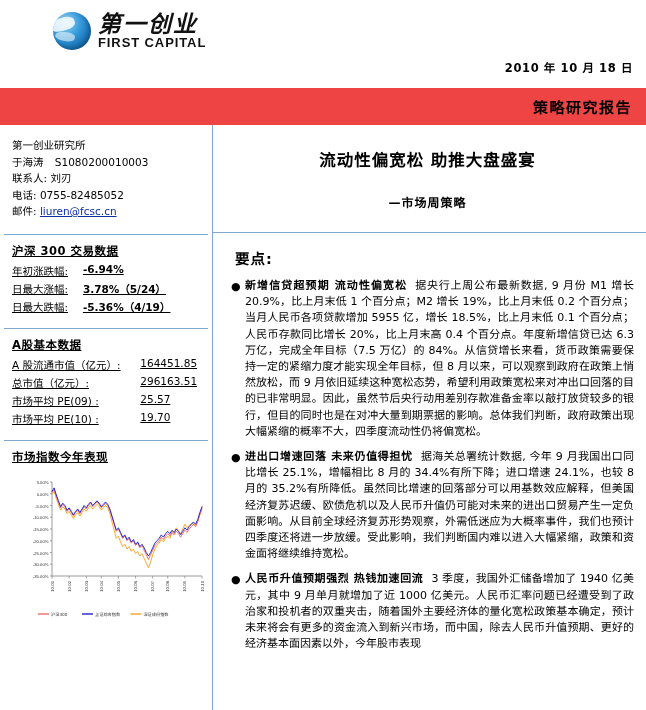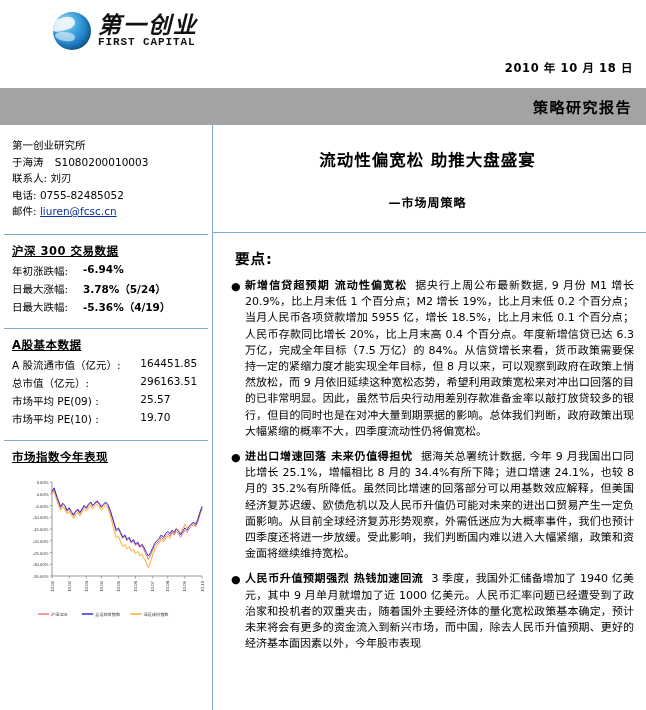--- a/index.html
+++ b/index.html
@@ -80,42 +80,42 @@
   }
   .logo-cn {
     font-family: "DejaVu Sans", "Liberation Sans", sans-serif;
     font-size: 23px;
     font-weight: bold;
     letter-spacing: 2px;
     color: #111111;
     font-style: italic;
   }
   .logo-en {
-    font-family: Liberation Mono, monospace;
-    font-size: 11px;
+    font-family: Liberation Sans, sans-serif;
+    font-size: 13px;
     font-weight: bold;
     letter-spacing: 0.9px;
     color: #111111;
     margin-top: 0;
   }
 
   .report-date {
     position: absolute;
     right: 13px;
     top: 59px;
     font-size: 11.5px;
     font-weight: bold;
     letter-spacing: 0.6px;
     font-family: "DejaVu Sans", "Liberation Sans", sans-serif;
   }
 
   
   .blue-band {
     height: 37px;
-    background: #a3a3a3;
+    background: #ef4444;
     position: relative;
   }
   .band-title {
     position: absolute;
     right: 14px;
     top: 8px;
     font-size: 15px;
     font-weight: bold;
     letter-spacing: 1.5px;
     color: #000;
@@ -169,20 +169,21 @@
 
   .kv-table {
     width: 100%;
     border-collapse: collapse;
     font-size: 10.5px;
     font-family: "DejaVu Sans", "Liberation Sans", sans-serif;
   }
   .kv-table td {
     padding: 1.5px 0 1.5px 0;
     vertical-align: top;
+    text-decoration: underline;
   }
   .kv-table td.k {
     padding-left: 8px;
     white-space: nowrap;
   }
   .kv-table td.v {
     text-align: left;
     padding-right: 14px;
     white-space: nowrap;
     font-weight: bold;

